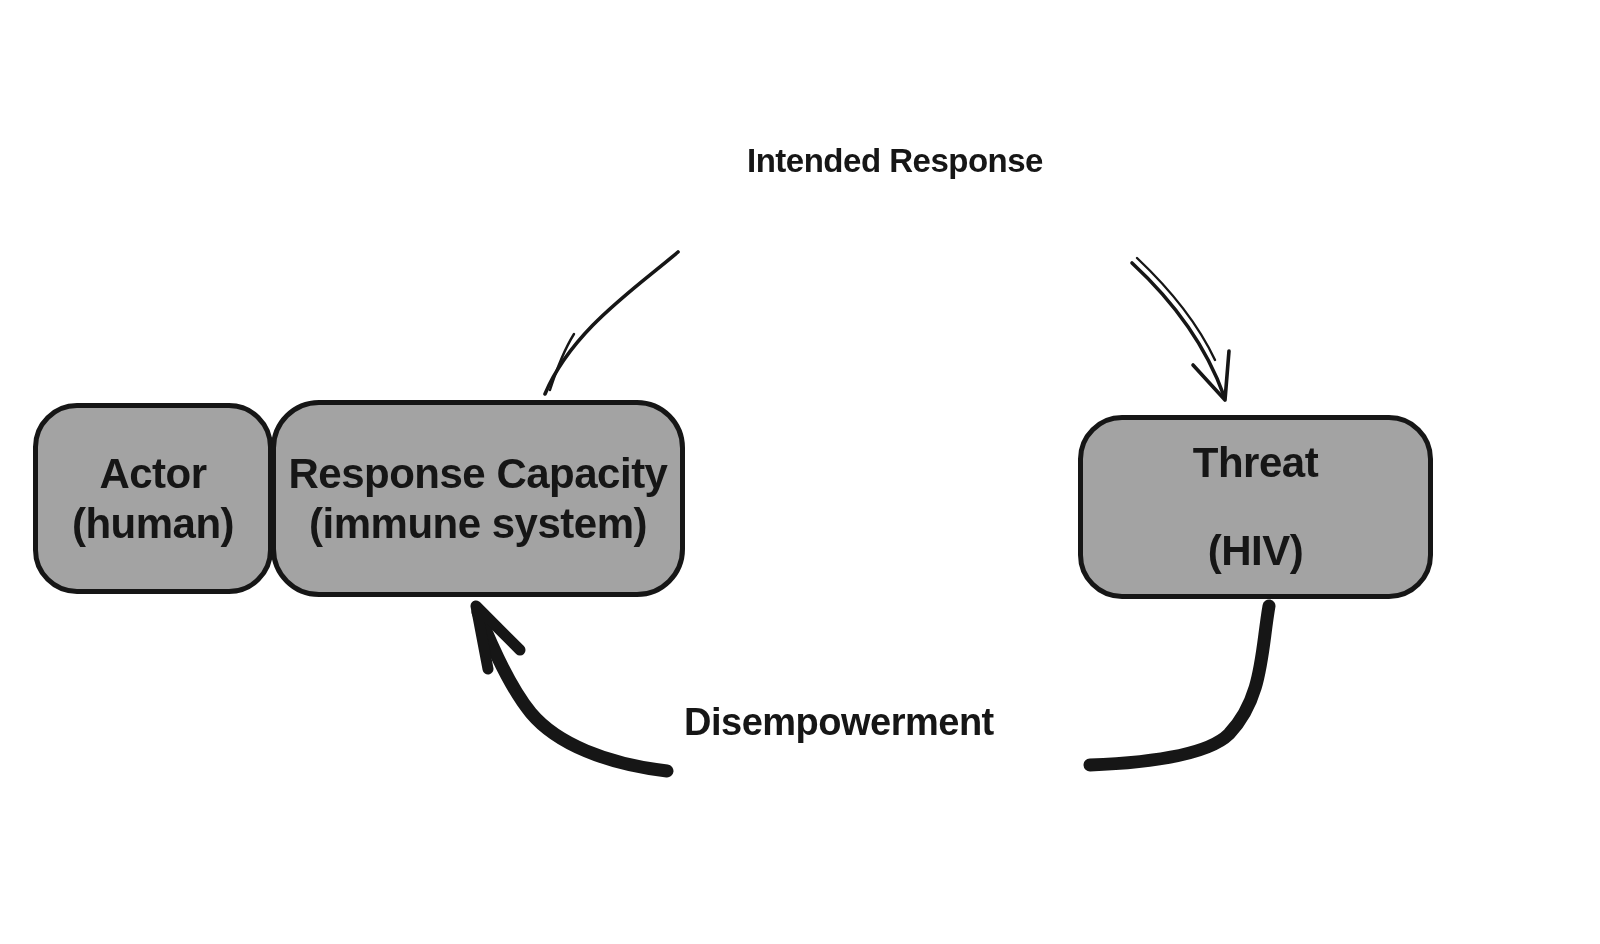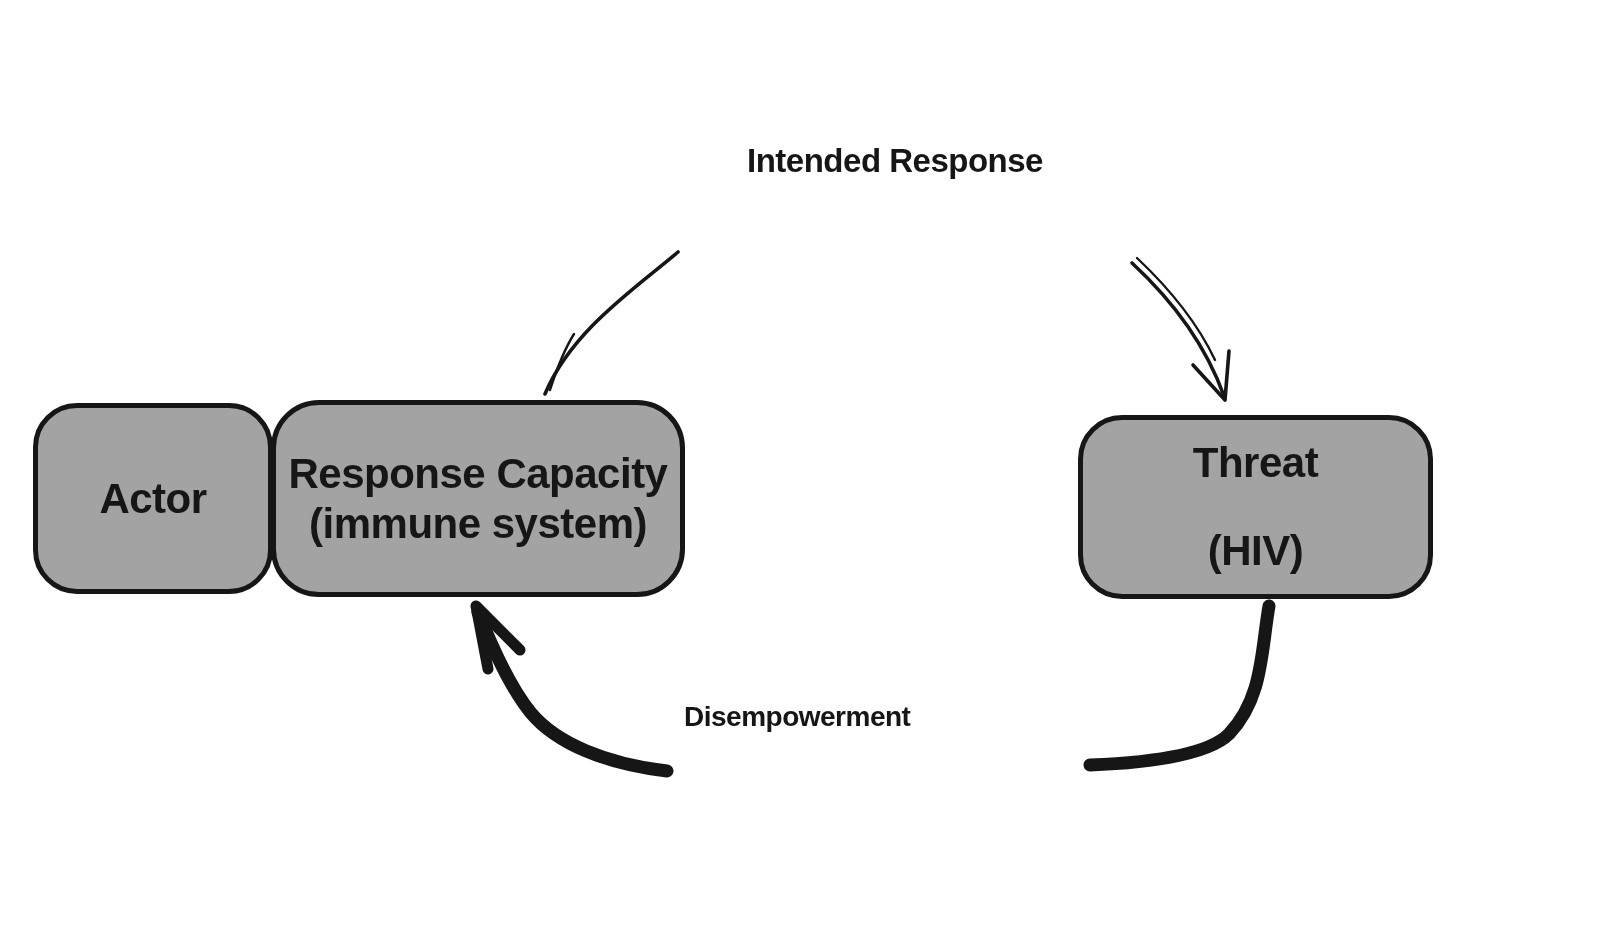--- a/index.html
+++ b/index.html
@@ -72,32 +72,33 @@
     left: 660px; top: 142px;
     width: 470px;
     text-align: center;
     font-size: 33px;
     line-height: 1.13;
     letter-spacing: -0.5px;
   }
   .label-disempowerment {
     left: 684px; top: 700px;
     text-align: left;
-    font-size: 28px;
+    font-size: 38px;
     line-height: 1.18;
     letter-spacing: -0.5px;
   }
 </style>
 </head>
 <body>
 
 <div class="canvas">
 
   <div class="node node-actor">
     <span class="node-line">Actor</span>
+    <span class="node-line">(human)</span>
   </div>
 
   <div class="node node-response-capacity">
     <span class="node-line">Response Capacity</span>
     <span class="node-line">(immune system)</span>
   </div>
 
   <div class="node node-threat">
     <span class="node-line">Threat</span>
     <span class="node-line">(HIV)</span>

